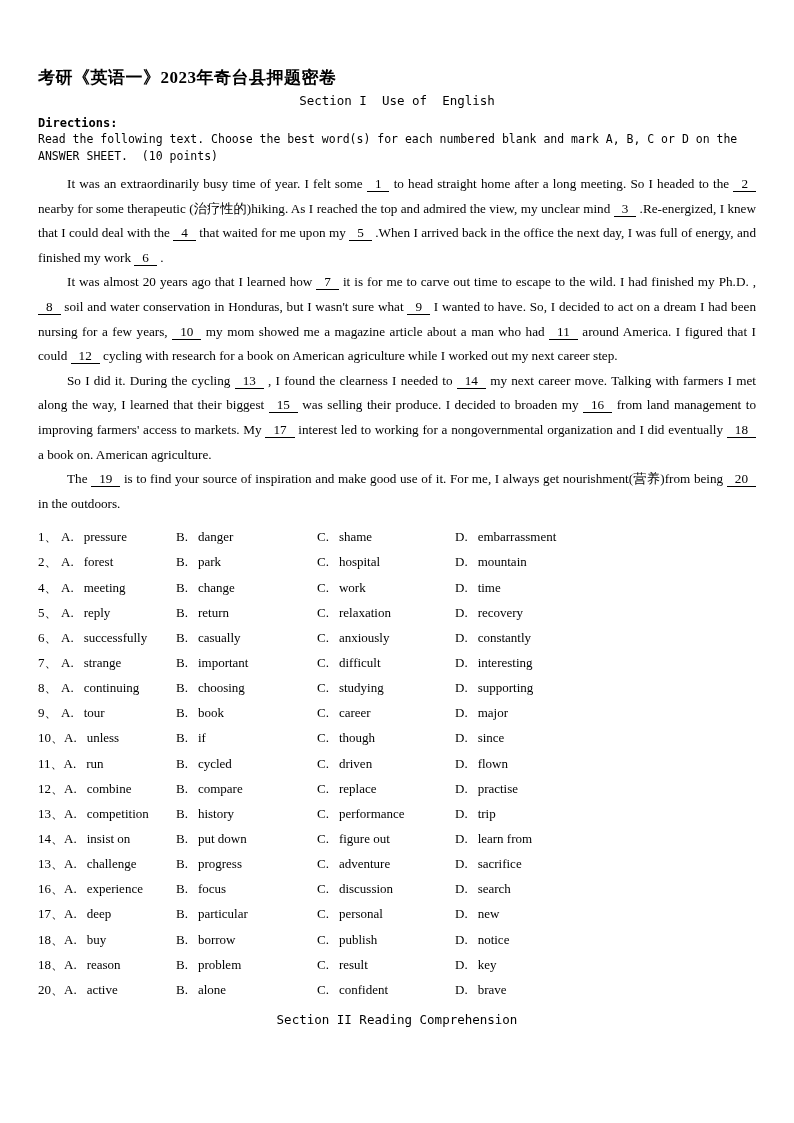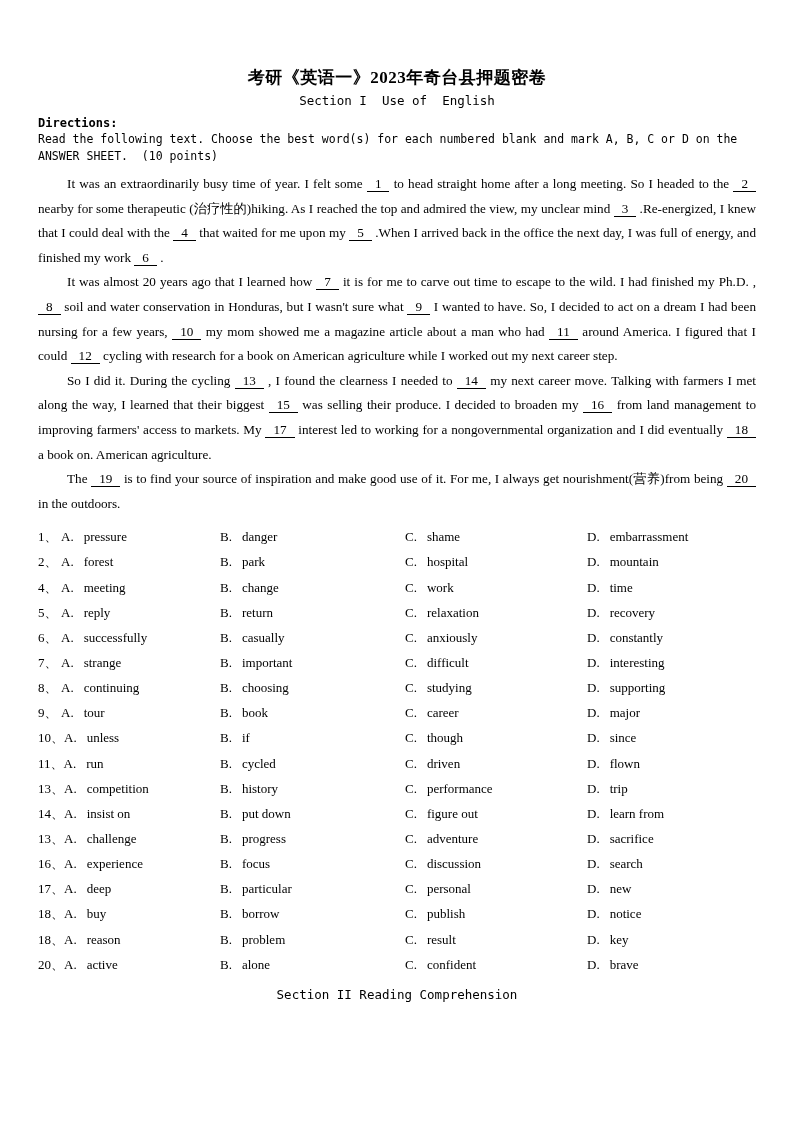--- a/index.html
+++ b/index.html
@@ -5,21 +5,20 @@
   * { margin: 0; padding: 0; box-sizing: border-box; }
   html, body { background: #ffffff; }
   body { width: 794px; height: 1123px; color: #000; }
   .page {
     width: 794px; height: 1123px;
     background: #fff;
     padding: 66px 38px 0 38px;
     overflow: hidden;
   }
   .title {
-    text-align: center;
     font-family: "Liberation Serif", "DejaVu Serif", serif;
     font-weight: bold;
     font-size: 17px;
     line-height: 24px;
     letter-spacing: 0.5px;
   }
   .section-heading {
     text-align: center;
     font-family: "DejaVu Sans Mono", "Liberation Mono", monospace;
     font-size: 12.5px;
@@ -60,21 +59,20 @@
   .questions {
     margin-top: 12px;
     font-family: "Liberation Serif", "DejaVu Serif", serif;
     font-size: 13px;
   }
   .qrow {
     display: grid;
     grid-template-columns: 138px 141px 138px 1fr;
     height: 25.15px;
     align-items: baseline;
-    gap: 44px;
   }
   .qnum { display: inline-block; min-width: 23px; }
   .olabel { margin-right: 10px; }
   .footer {
     text-align: center;
     font-family: "DejaVu Sans Mono", "Liberation Mono", monospace;
     font-size: 12.5px;
     line-height: 17px;
     margin-top: 5px;
   }
@@ -150,20 +148,26 @@
         <div class="qcell"><span class="olabel">C.</span><span class="otext">though</span></div>
         <div class="qcell"><span class="olabel">D.</span><span class="otext">since</span></div>
       </div>
       <div class="qrow">
         <div class="qcell"><span class="qnum">11、</span><span class="olabel">A.</span><span class="otext">run</span></div>
         <div class="qcell"><span class="olabel">B.</span><span class="otext">cycled</span></div>
         <div class="qcell"><span class="olabel">C.</span><span class="otext">driven</span></div>
         <div class="qcell"><span class="olabel">D.</span><span class="otext">flown</span></div>
       </div>
       <div class="qrow">
+        <div class="qcell"><span class="qnum">12、</span><span class="olabel">A.</span><span class="otext">combine</span></div>
+        <div class="qcell"><span class="olabel">B.</span><span class="otext">compare</span></div>
+        <div class="qcell"><span class="olabel">C.</span><span class="otext">replace</span></div>
+        <div class="qcell"><span class="olabel">D.</span><span class="otext">practise</span></div>
+      </div>
+      <div class="qrow">
         <div class="qcell"><span class="qnum">13、</span><span class="olabel">A.</span><span class="otext">competition</span></div>
         <div class="qcell"><span class="olabel">B.</span><span class="otext">history</span></div>
         <div class="qcell"><span class="olabel">C.</span><span class="otext">performance</span></div>
         <div class="qcell"><span class="olabel">D.</span><span class="otext">trip</span></div>
       </div>
       <div class="qrow">
         <div class="qcell"><span class="qnum">14、</span><span class="olabel">A.</span><span class="otext">insist on</span></div>
         <div class="qcell"><span class="olabel">B.</span><span class="otext">put down</span></div>
         <div class="qcell"><span class="olabel">C.</span><span class="otext">figure out</span></div>
         <div class="qcell"><span class="olabel">D.</span><span class="otext">learn from</span></div>

